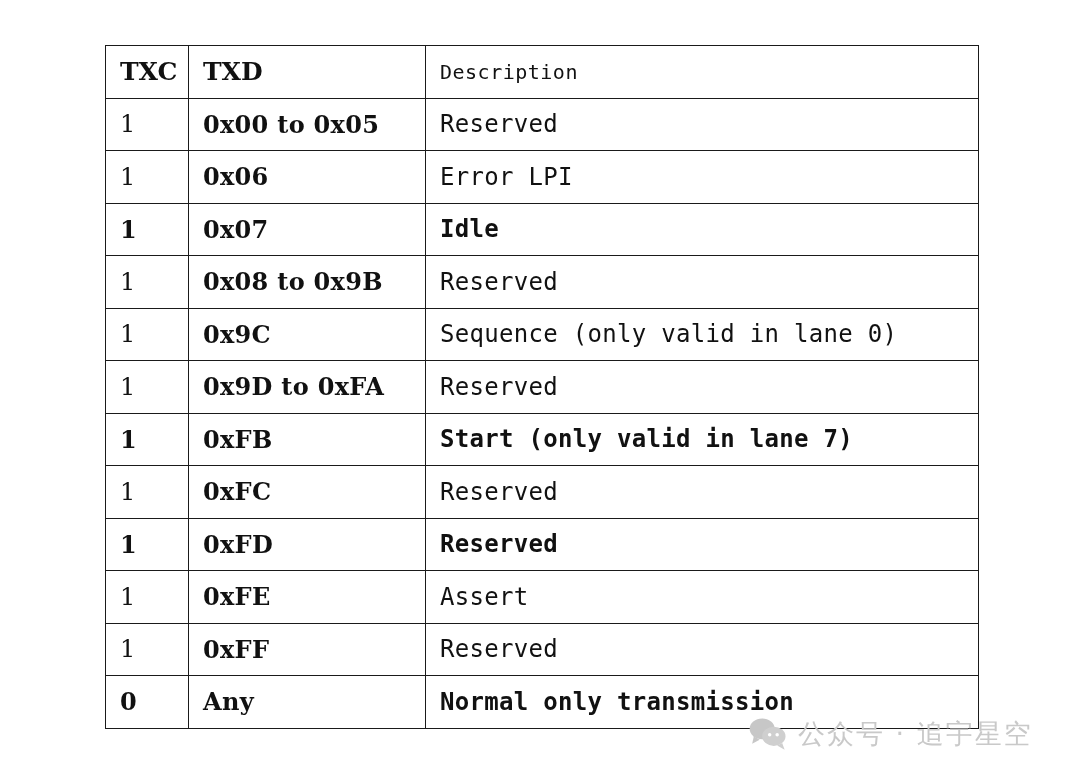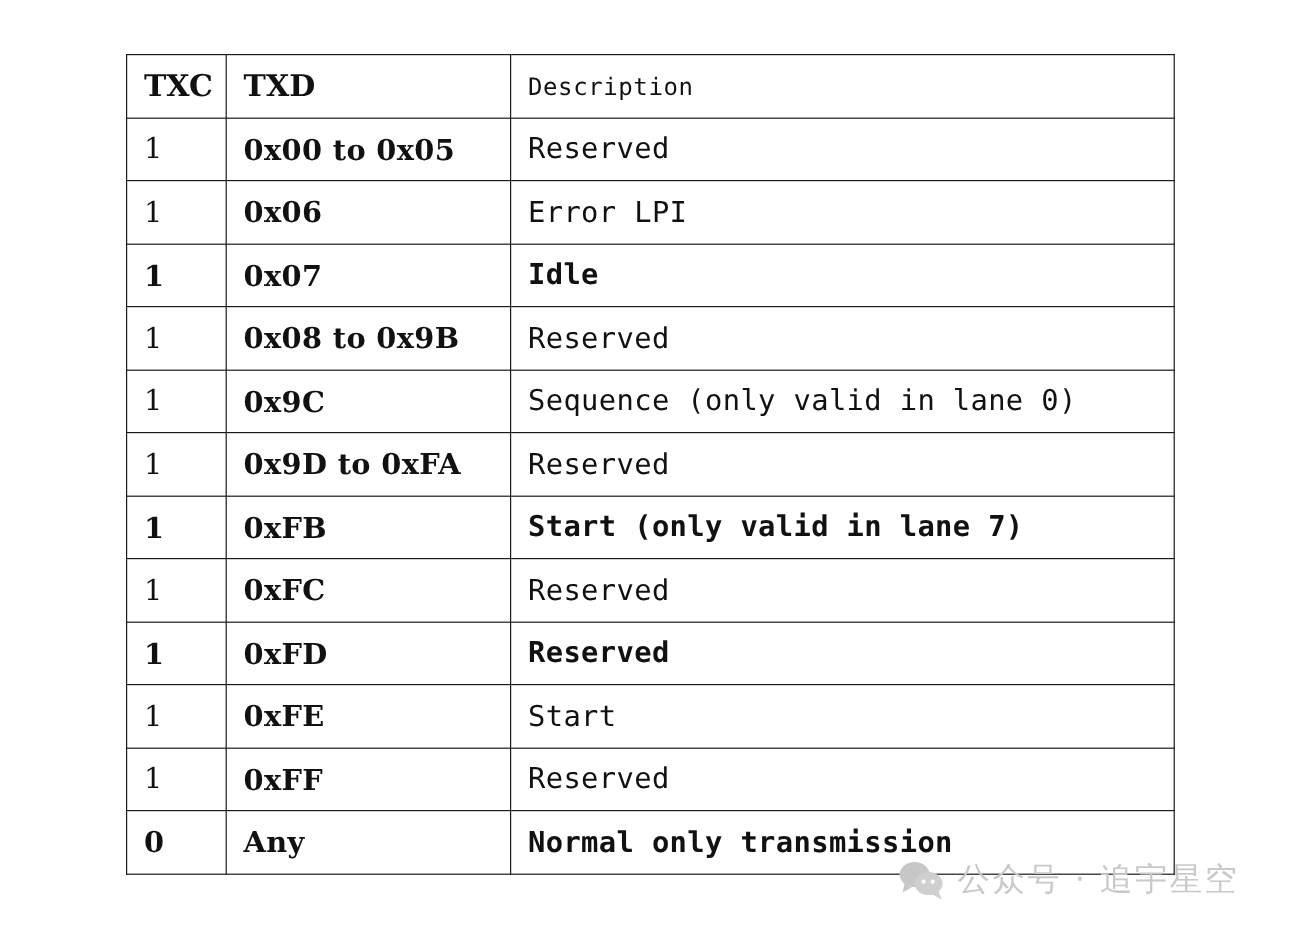--- a/index.html
+++ b/index.html
@@ -188,21 +188,21 @@
             <td class="cell-desc">Reserved</td>
           </tr>
           <tr class="row-strong">
             <td class="cell-txc">1</td>
             <td class="cell-txd">0xFD</td>
             <td class="cell-desc">Reserved</td>
           </tr>
           <tr>
             <td class="cell-txc">1</td>
             <td class="cell-txd">0xFE</td>
-            <td class="cell-desc">Start</td>
+            <td class="cell-desc">Assert</td>
           </tr>
           <tr>
             <td class="cell-txc">1</td>
             <td class="cell-txd">0xFF</td>
             <td class="cell-desc">Reserved</td>
           </tr>
           <tr class="row-strong">
             <td class="cell-txc">0</td>
             <td class="cell-txd">Any</td>
             <td class="cell-desc">Normal only transmission</td>

